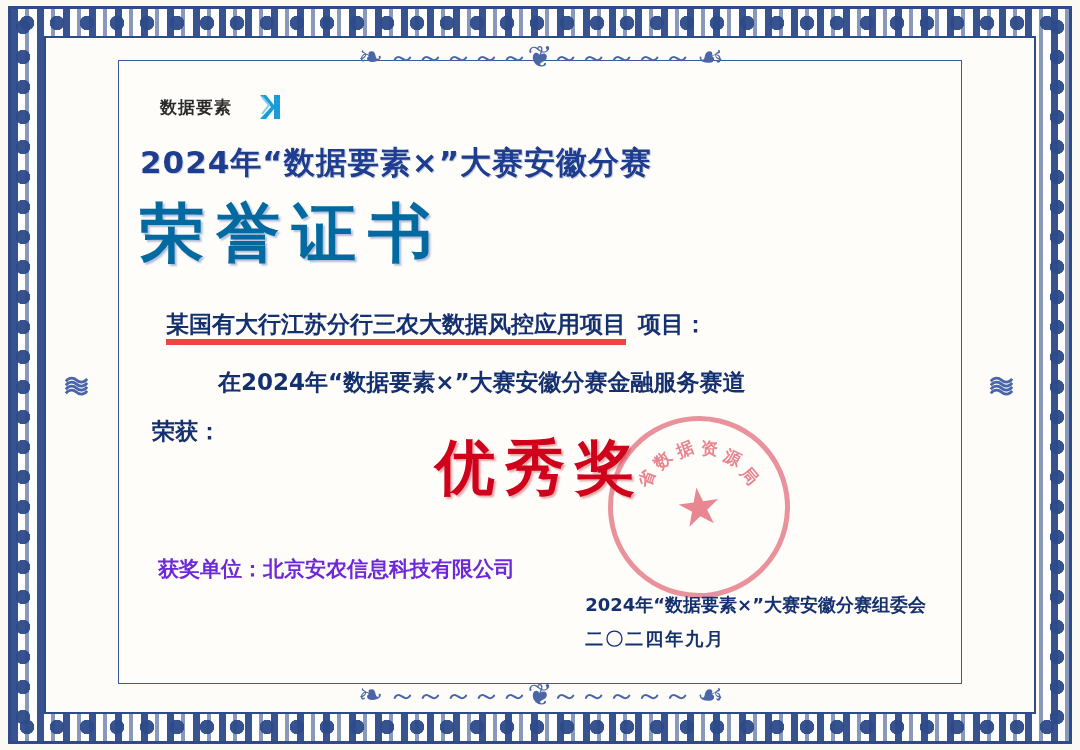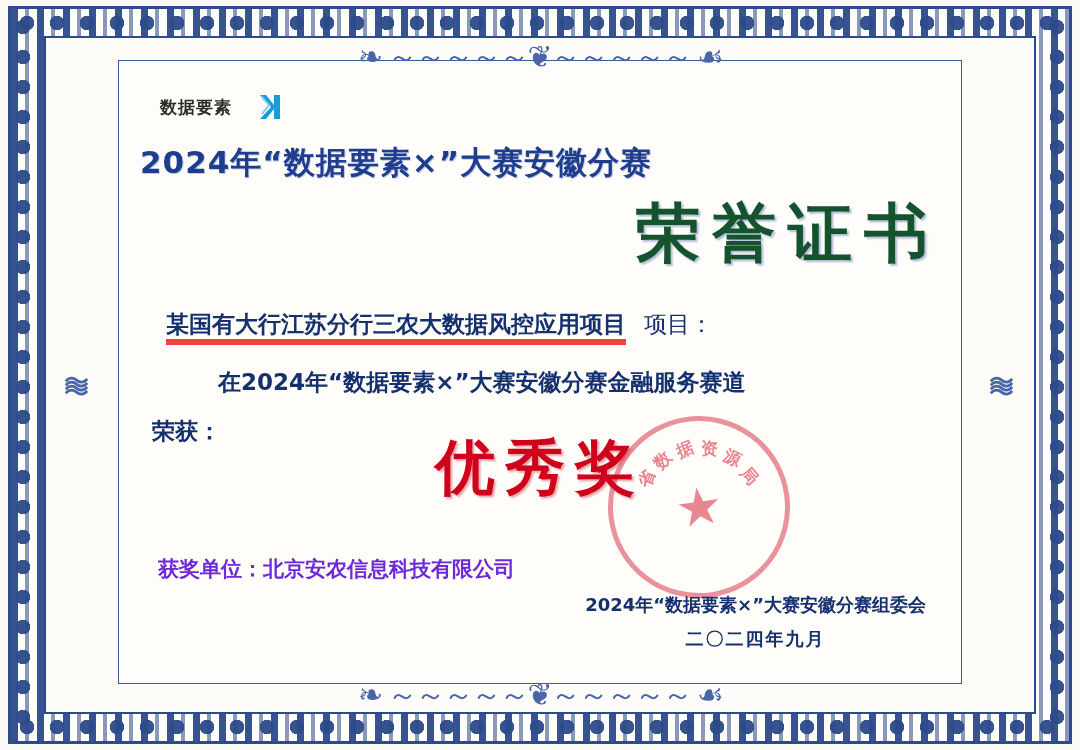--- a/index.html
+++ b/index.html
@@ -144,25 +144,25 @@
     margin-top: 18px;
     font-size: 31px;
     font-weight: bold;
     color: #1f3d8f;
     letter-spacing: 1px;
     font-family: "DejaVu Sans", "Liberation Sans", sans-serif;
     text-shadow: 1px 1px 0 rgba(80,110,180,0.35);
   }
 
   .honor-title {
-    text-align: right;
+    text-align: left;
     margin-top: 6px;
     font-size: 64px;
     font-weight: bold;
-    color: #14532d;
+    color: #0369a1;
     letter-spacing: 12px;
     font-family: "DejaVu Serif", "Liberation Serif", serif;
     text-shadow: 2px 2px 2px rgba(60,90,160,0.4);
   }
 
   .body-block {
     margin-top: 26px;
     color: #14306e;
     font-size: 23px;
     line-height: 1.9;
@@ -171,22 +171,22 @@
   .row-project {
     padding-left: 26px;
     white-space: nowrap;
   }
   .project-name {
     border-bottom: 6px solid #ef4444;
     padding-bottom: 2px;
     font-weight: bold;
   }
   .project-label {
-    margin-left: 18px;
-    font-weight: normal;
+    margin-left: 12px;
+    font-weight: bold;
   }
   .row-track {
     margin-top: 14px;
     padding-left: 78px;
     font-weight: bold;
     white-space: nowrap;
   }
   .row-award-label {
     margin-top: 6px;
     padding-left: 12px;
@@ -207,21 +207,21 @@
     padding-left: 18px;
     font-size: 21px;
     font-weight: bold;
     color: #6d28d9;
   }
 
   .signature {
     position: absolute;
     right: 14px;
     bottom: 10px;
-    text-align: center;
+    text-align: left;
     color: #14306e;
     font-size: 18px;
     line-height: 1.9;
     font-weight: bold;
     font-family: "DejaVu Sans", "Liberation Sans", sans-serif;
   }
   .sig-date { letter-spacing: 2px; }
 
   
   .seal {

